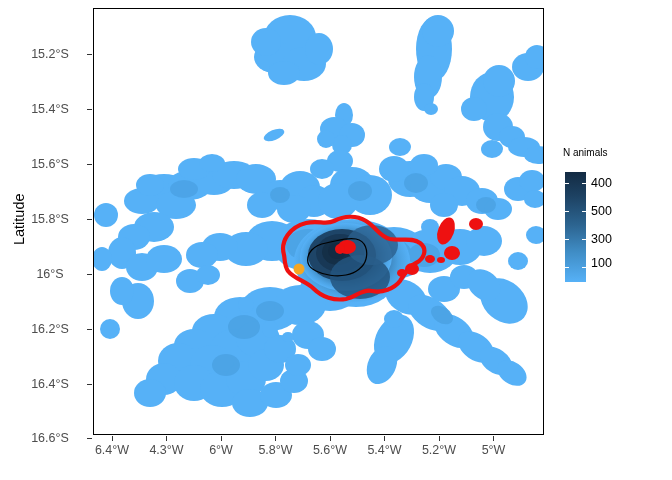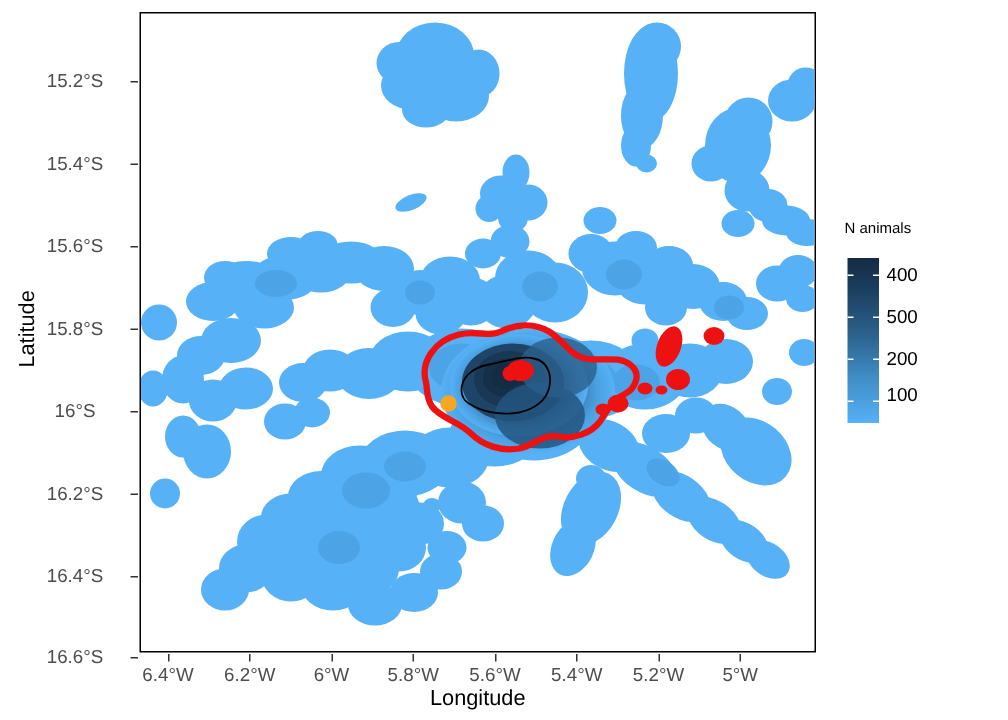--- a/index.html
+++ b/index.html
@@ -349,58 +349,57 @@
 
     <div class="tick-label ytick" style="left:15px;top:432px;width:70px;">16.6°S</div>
     <div class="tickmark" style="left:87px;top:437.5px;width:5px;height:1.4px;"></div>
   </div>
 
   <div>
     <div class="tickmark" style="left:111.5px;top:436px;width:1.4px;height:5px;"></div>
     <div class="tick-label xtick" style="left:77px;top:444px;width:70px;">6.4°W</div>
 
     <div class="tickmark" style="left:166px;top:436px;width:1.4px;height:5px;"></div>
-    <div class="tick-label xtick" style="left:131.5px;top:444px;width:70px;">6.2°W</div>
+    <div class="tick-label xtick" style="left:131.5px;top:444px;width:70px;">4.3°W</div>
 
     <div class="tickmark" style="left:220.5px;top:436px;width:1.4px;height:5px;"></div>
     <div class="tick-label xtick" style="left:186px;top:444px;width:70px;text-align:center;">6°W</div>
 
     <div class="tickmark" style="left:275px;top:436px;width:1.4px;height:5px;"></div>
     <div class="tick-label xtick" style="left:240.5px;top:444px;width:70px;">5.8°W</div>
 
     <div class="tickmark" style="left:329.5px;top:436px;width:1.4px;height:5px;"></div>
     <div class="tick-label xtick" style="left:295px;top:444px;width:70px;">5.6°W</div>
 
     <div class="tickmark" style="left:384px;top:436px;width:1.4px;height:5px;"></div>
     <div class="tick-label xtick" style="left:349.5px;top:444px;width:70px;">5.4°W</div>
 
     <div class="tickmark" style="left:438.5px;top:436px;width:1.4px;height:5px;"></div>
     <div class="tick-label xtick" style="left:404px;top:444px;width:70px;">5.2°W</div>
 
     <div class="tickmark" style="left:493px;top:436px;width:1.4px;height:5px;"></div>
     <div class="tick-label xtick" style="left:458.5px;top:444px;width:70px;">5°W</div>
   </div>
 
-  <div class="axis-title" id="x-axis-title">Longitude</div>
   <div class="axis-title" id="y-axis-title">Latitude</div>
 
   <div class="legend">
     <div class="legend-title">N animals</div>
     <div class="legend-bar"></div>
 
     <div class="legend-tick left" style="top:35px;"></div>
     <div class="legend-tick right" style="top:35px;"></div>
     <div class="legend-value" style="top:29px;">400</div>
 
     <div class="legend-tick left" style="top:63px;"></div>
     <div class="legend-tick right" style="top:63px;"></div>
     <div class="legend-value" style="top:57px;">500</div>
 
     <div class="legend-tick left" style="top:91px;"></div>
     <div class="legend-tick right" style="top:91px;"></div>
-    <div class="legend-value" style="top:85px;">200</div>
+    <div class="legend-value" style="top:85px;">300</div>
 
     <div class="legend-tick left" style="top:119px;"></div>
     <div class="legend-tick right" style="top:119px;"></div>
     <div class="legend-value" style="top:109px;">100</div>
   </div>
 
 </div>
 
 </body></html>

